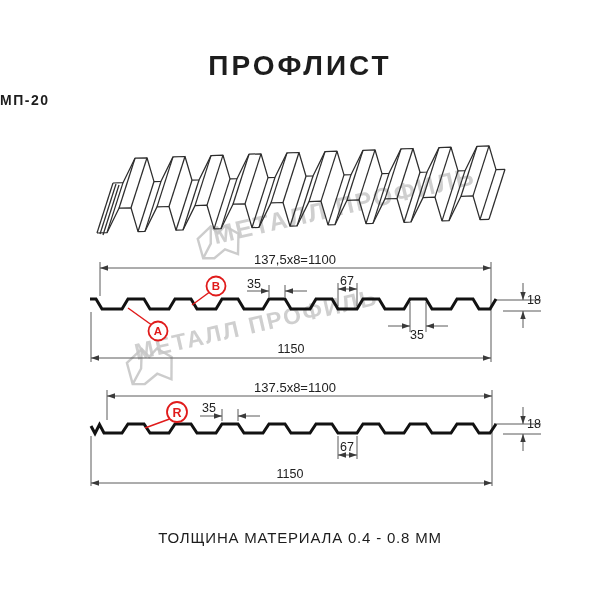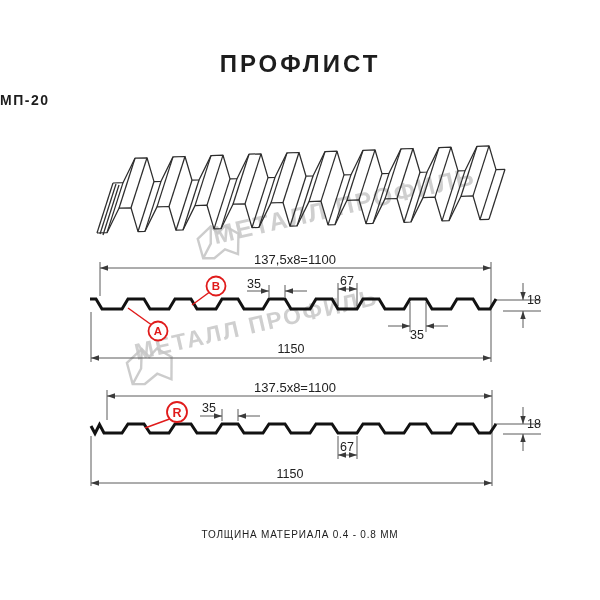--- a/index.html
+++ b/index.html
@@ -5,29 +5,29 @@
   :root{
     --red:#e01b1b; --ink:#1d1d1d; --dim:#5a5a5a; --wm:#c7c7c7; --draw:#2d2d2d;
   }
   html,body{margin:0;padding:0;}
   body{
     width:600px;height:600px;background:#ffffff;position:relative;overflow:hidden;
     font-family:"Liberation Sans","DejaVu Sans",sans-serif;color:var(--ink);
   }
   .title{
     position:absolute;top:50px;left:0;width:600px;text-align:center;
-    font-size:24px;font-weight:800;letter-spacing:3px;color:var(--ink);
+    font-size:28px;font-weight:800;letter-spacing:3px;color:var(--ink);
   }
   .subtitle{
     position:absolute;top:92px;left:0;width:600px;text-align:left;
     font-size:14px;font-weight:600;letter-spacing:1.5px;color:var(--ink);
   }
   .footer{
     position:absolute;top:529px;left:0;width:600px;text-align:center;
-    font-size:10px;font-weight:500;letter-spacing:.8px;color:var(--ink);
+    font-size:15px;font-weight:500;letter-spacing:.8px;color:var(--ink);
   }
   svg{position:absolute;left:0;top:0;}
   .thin{stroke:var(--dim);stroke-width:1;fill:none;}
   .arrow{fill:#3a3a3a;stroke:none;}
   .profile{stroke:#121212;stroke-width:3;fill:none;stroke-linejoin:miter;}
   .draw3d{stroke:var(--draw);stroke-width:1.25;fill:none;stroke-linejoin:round;}
   .wm-stroke{stroke:var(--wm);fill:none;stroke-width:2.4;opacity:.9;}
   .wm-text{fill:var(--wm);opacity:.85;font-weight:700;letter-spacing:2px;}
   .red-line{stroke:var(--red);stroke-width:1.5;fill:none;}
   .red-circle{stroke:var(--red);stroke-width:1.8;fill:#ffffff;}

